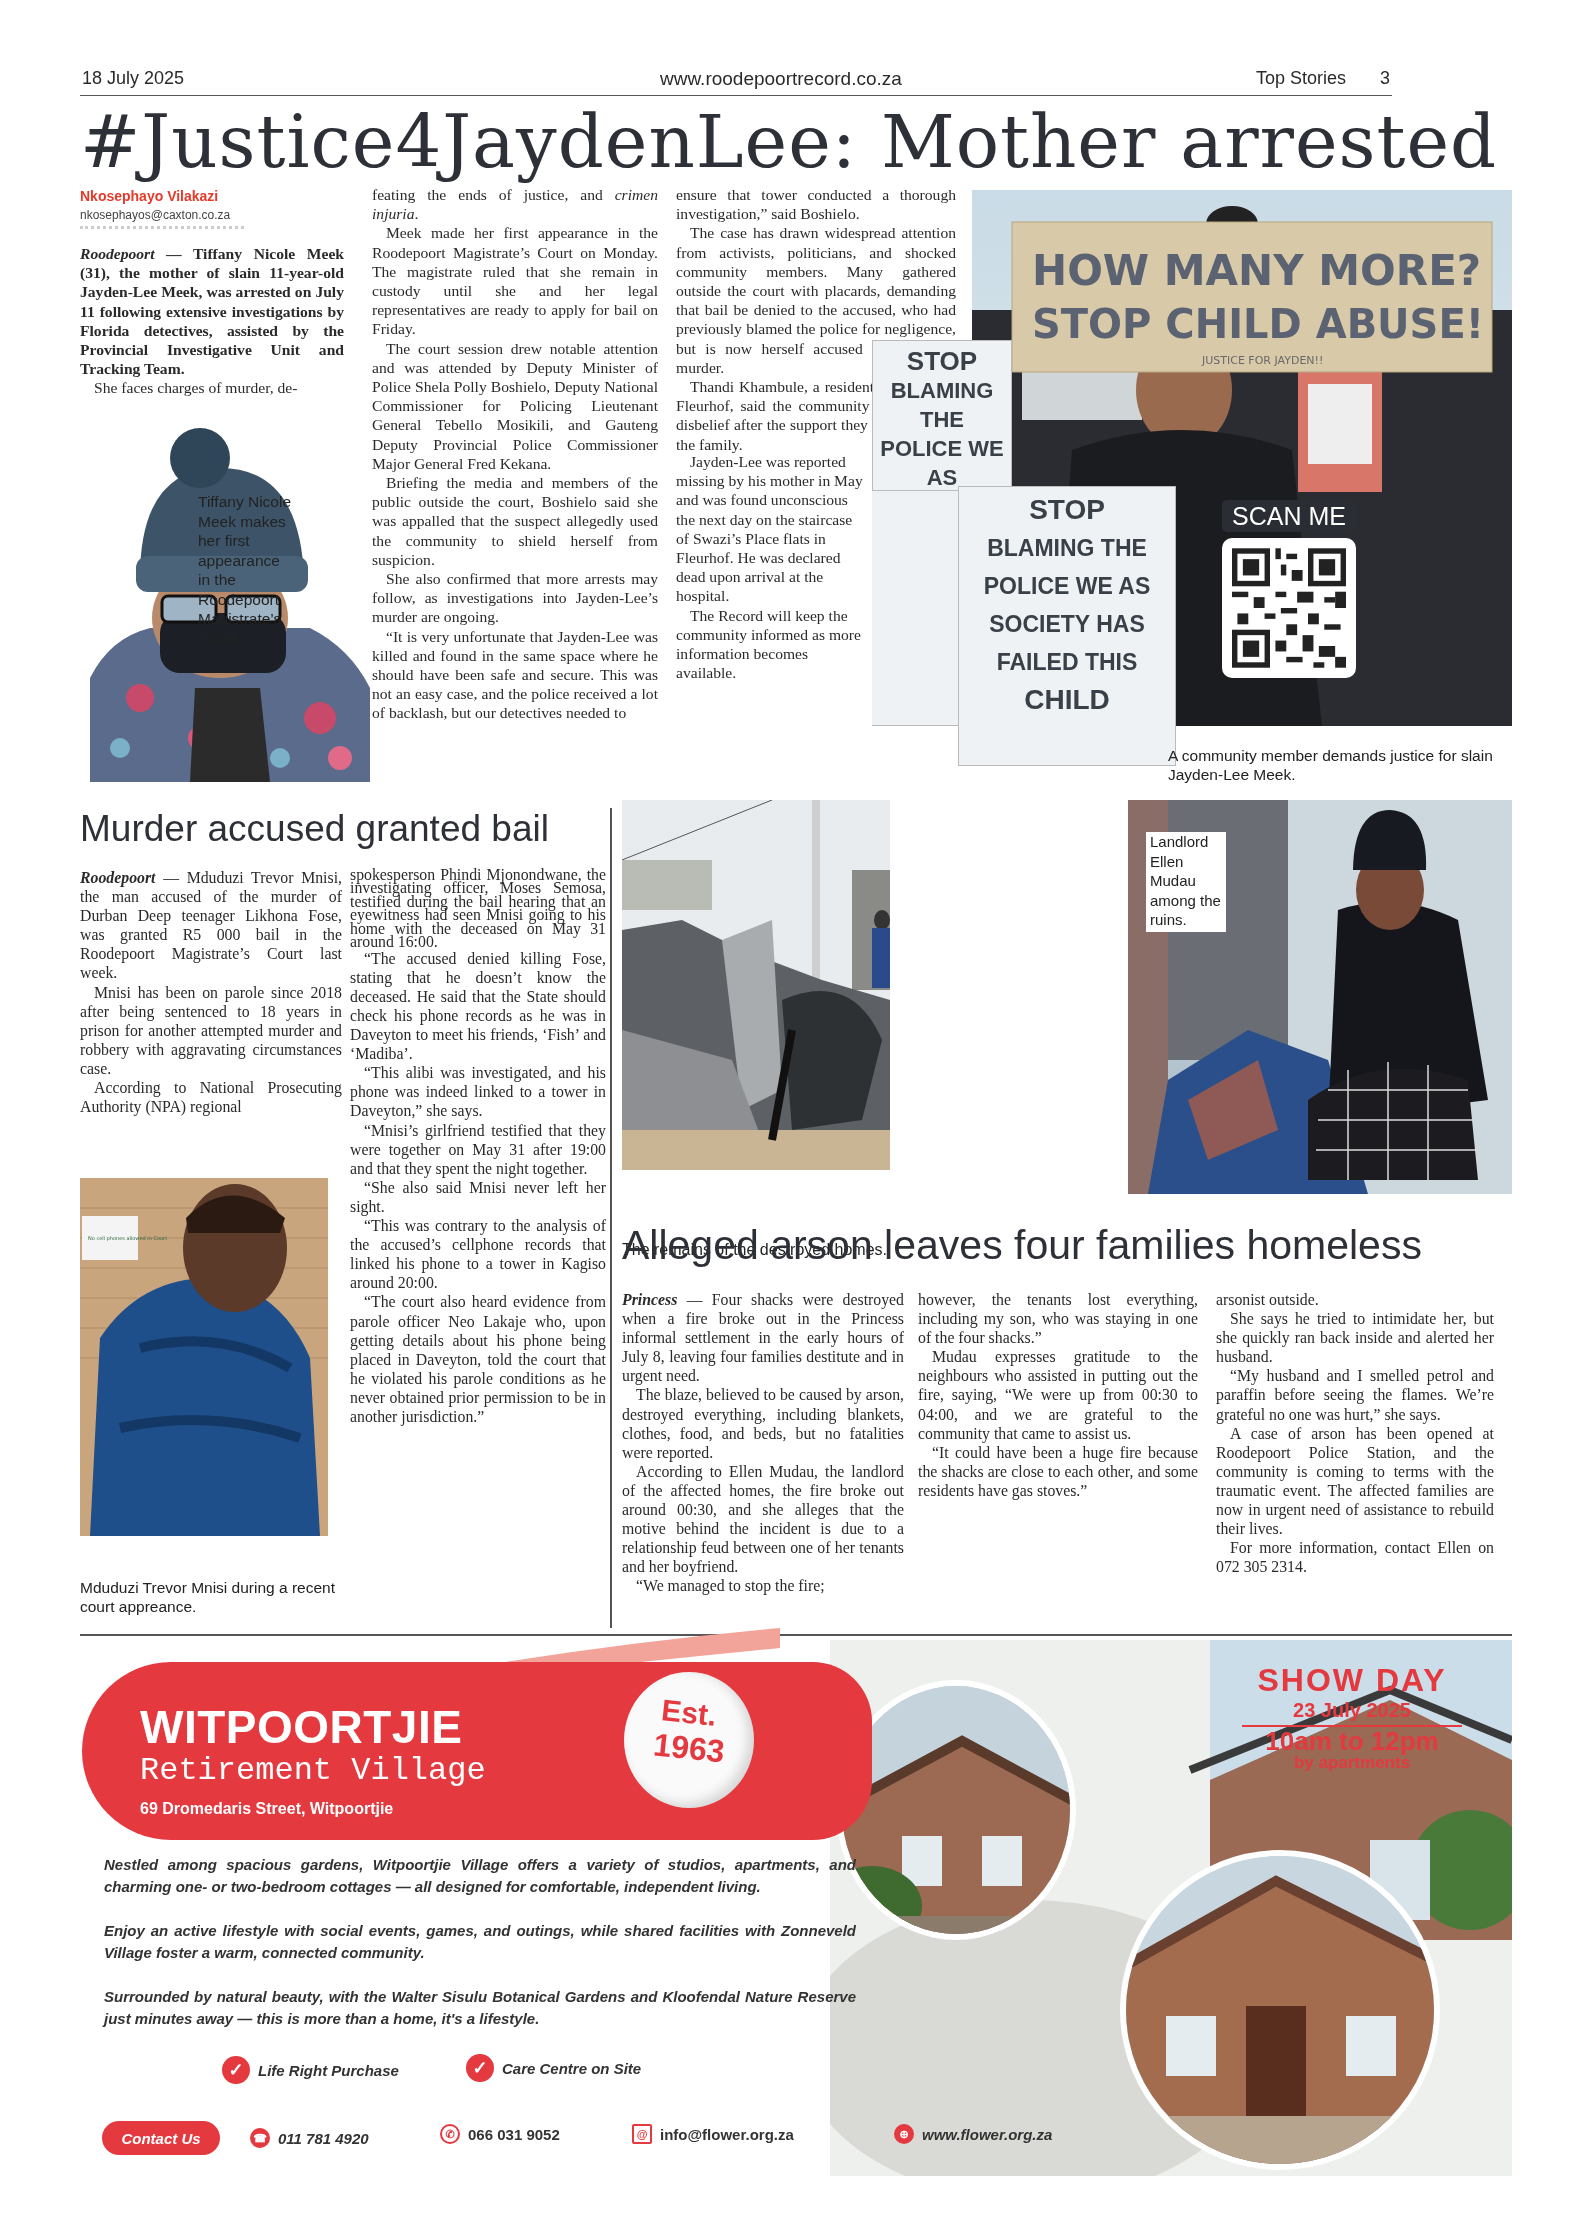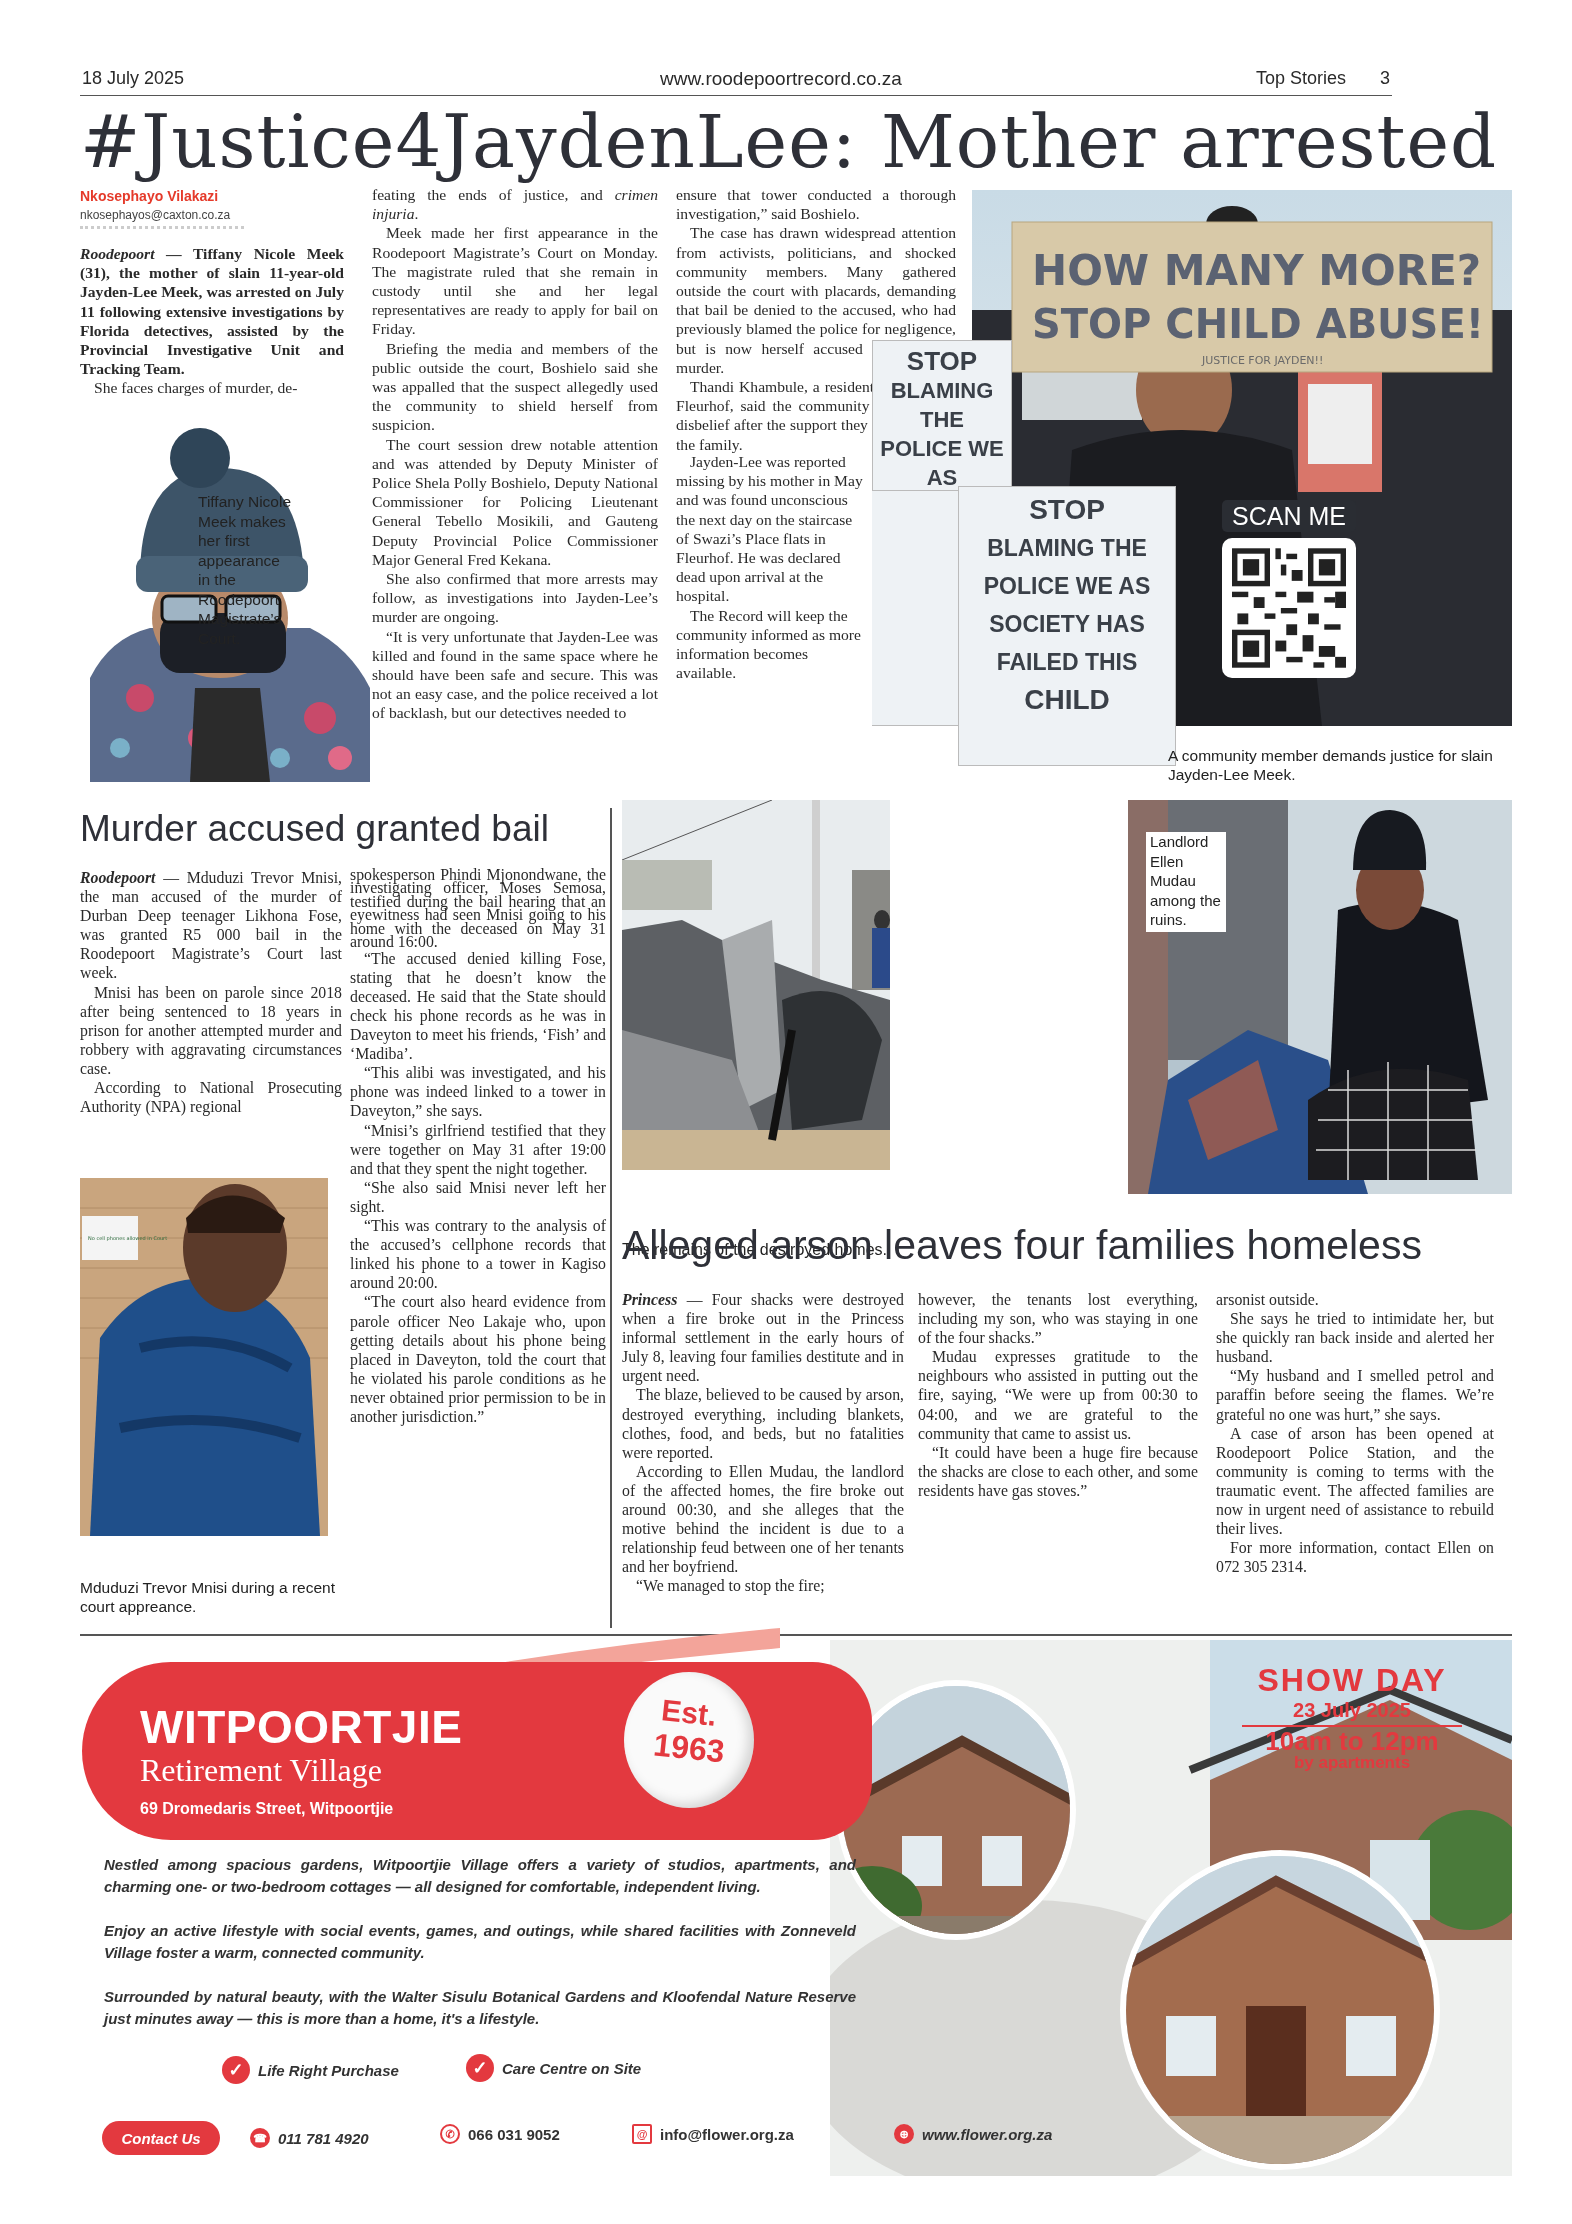--- a/index.html
+++ b/index.html
@@ -21,21 +21,21 @@
 .col p.noind{text-indent:0}
 .lead{font-weight:bold}
 .photo{overflow:hidden}
 .caption{font-family:"Liberation Sans",sans-serif;font-size:15.5px;line-height:19px;color:#222}
 .headline2{font-family:"Liberation Sans",sans-serif;color:#2e3038;white-space:nowrap}
 .vrule{background:#555;width:1.5px}
 .hrule{background:#555;height:1.5px}
 
 .adbanner{left:82px;top:1662px;width:790px;height:178px;background:#e3393f;border-radius:90px 60px 60px 90px}
 .adtitle{left:140px;top:1700px;font-family:"Liberation Sans",sans-serif;font-weight:bold;font-size:46px;color:#fff;letter-spacing:0.5px}
-.adsub{left:140px;top:1752px;font-family:Liberation Serif, serif;font-size:32px;color:#fff}
+.adsub{left:140px;top:1752px;font-family:Liberation Mono, monospace;font-size:32px;color:#fff}
 .adaddr{left:140px;top:1800px;font-family:"Liberation Sans",sans-serif;font-weight:bold;font-size:16px;color:#fff}
 .estbadge{left:624px;top:1672px;width:130px;height:136px;border-radius:50%;background:#fafafa;box-shadow:inset -6px -4px 12px rgba(0,0,0,0.15);text-align:center;font-family:"Liberation Sans",sans-serif;font-weight:bold;color:#e3393f}
 .adcopy{left:104px;top:1854px;width:752px;font-family:"Liberation Sans",sans-serif;font-style:italic;font-weight:bold;font-size:15px;line-height:22px;color:#333;text-align:justify}
 .adcopy p{margin-bottom:22px}
 .check{font-family:"Liberation Sans",sans-serif;font-style:italic;font-weight:bold;font-size:15px;color:#333;display:flex;align-items:center;gap:8px}
 .checkdot{width:28px;height:28px;border-radius:50%;background:#e3393f;color:#fff;display:flex;align-items:center;justify-content:center;font-size:18px;font-style:normal}
 .contact{font-family:"Liberation Sans",sans-serif;font-style:italic;font-weight:bold;font-size:15px;color:#333;display:flex;align-items:center;gap:8px}
 .cicon{width:20px;height:20px;border-radius:50%;background:#e3393f;color:#fff;display:flex;align-items:center;justify-content:center;font-size:11px;font-style:normal}
 .contactbtn{left:102px;top:2121px;width:118px;height:34px;border-radius:17px;background:#e3393f;color:#fff;font-family:"Liberation Sans",sans-serif;font-style:italic;font-weight:bold;font-size:15px;display:flex;align-items:center;justify-content:center}
 .showday{font-family:"Liberation Sans",sans-serif;font-weight:bold;color:#e3393f;text-align:center}
@@ -78,22 +78,22 @@
     <path d="M60 150 Q60 40 140 40 Q220 40 224 150 Z" fill="#3d5468"></path>
     <rect x="56" y="128" width="172" height="36" rx="12" fill="#4a6378"></rect>
     <circle cx="120" cy="30" r="30" fill="#2f4558"></circle>
   </svg>
 </div>
 <div class="abs caption" style="left:198px;top:492px;width:96px;line-height:19.5px;font-size:15.5px" data-name="caption-tiffany-meek">Tiffany Nicole Meek makes her first appearance in the Roodepoort Magistrate’s Court.</div>
 
 <div class="abs col" style="left:372px;top:185px;width:286px" data-name="story1-column-2">
   <p class="noind" data-name="paragraph"><span>feating the ends of justice, and </span><i>crimen injuria</i><span>.</span></p>
   <p data-name="paragraph">Meek made her first appearance in the Roodepoort Magistrate’s Court on Monday. The magistrate ruled that she remain in custody until she and her legal representatives are ready to apply for bail on Friday.</p>
+  <p data-name="paragraph">The court session drew notable attention and was attended by Deputy Minister of Police Shela Polly Boshielo, Deputy National Commissioner for Policing Lieutenant General Tebello Mosikili, and Gauteng Deputy Provincial Police Commissioner Major General Fred Kekana.</p>
   <p data-name="paragraph">Briefing the media and members of the public outside the court, Boshielo said she was appalled that the suspect allegedly used the community to shield herself from suspicion.</p>
-  <p data-name="paragraph">The court session drew notable attention and was attended by Deputy Minister of Police Shela Polly Boshielo, Deputy National Commissioner for Policing Lieutenant General Tebello Mosikili, and Gauteng Deputy Provincial Police Commissioner Major General Fred Kekana.</p>
   <p data-name="paragraph">She also confirmed that more arrests may follow, as investigations into Jayden-Lee’s murder are ongoing.</p>
   <p data-name="paragraph">“It is very unfortunate that Jayden-Lee was killed and found in the same space where he should have been safe and secure. This was not an easy case, and the police received a lot of backlash, but our detectives needed to</p>
 </div>
 
 <div class="abs col" style="left:676px;top:185px;width:280px" data-name="story1-column-3">
   <p class="noind" data-name="paragraph">ensure that tower conducted a thorough investigation,” said Boshielo.</p>
   <p data-name="paragraph">The case has drawn widespread attention from activists, politicians, and shocked community members. Many gathered outside the court with placards, demanding that bail be denied to the accused, who had previously blamed the police for negligence, but is now herself accused of her son’s murder.</p>
   <p data-name="paragraph">Thandi Khambule, a resident of Ext 29 in Fleurhof, said the community is reeling in disbelief after the support they had shown to the family.</p>
 </div>
 <div class="abs col" style="left:676px;top:452px;width:190px;text-align:left" data-name="story1-column-3-narrow">

